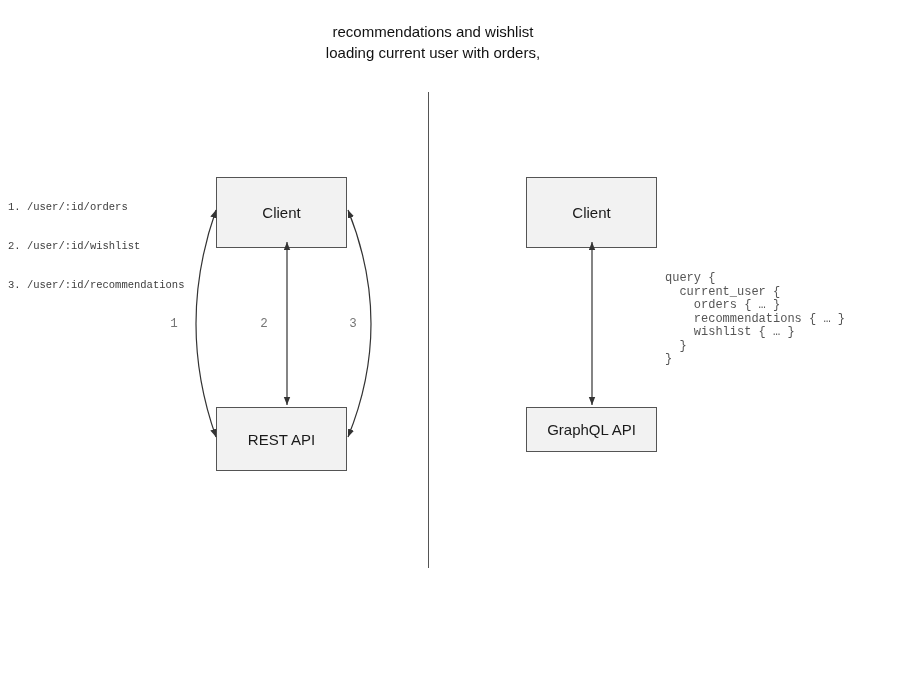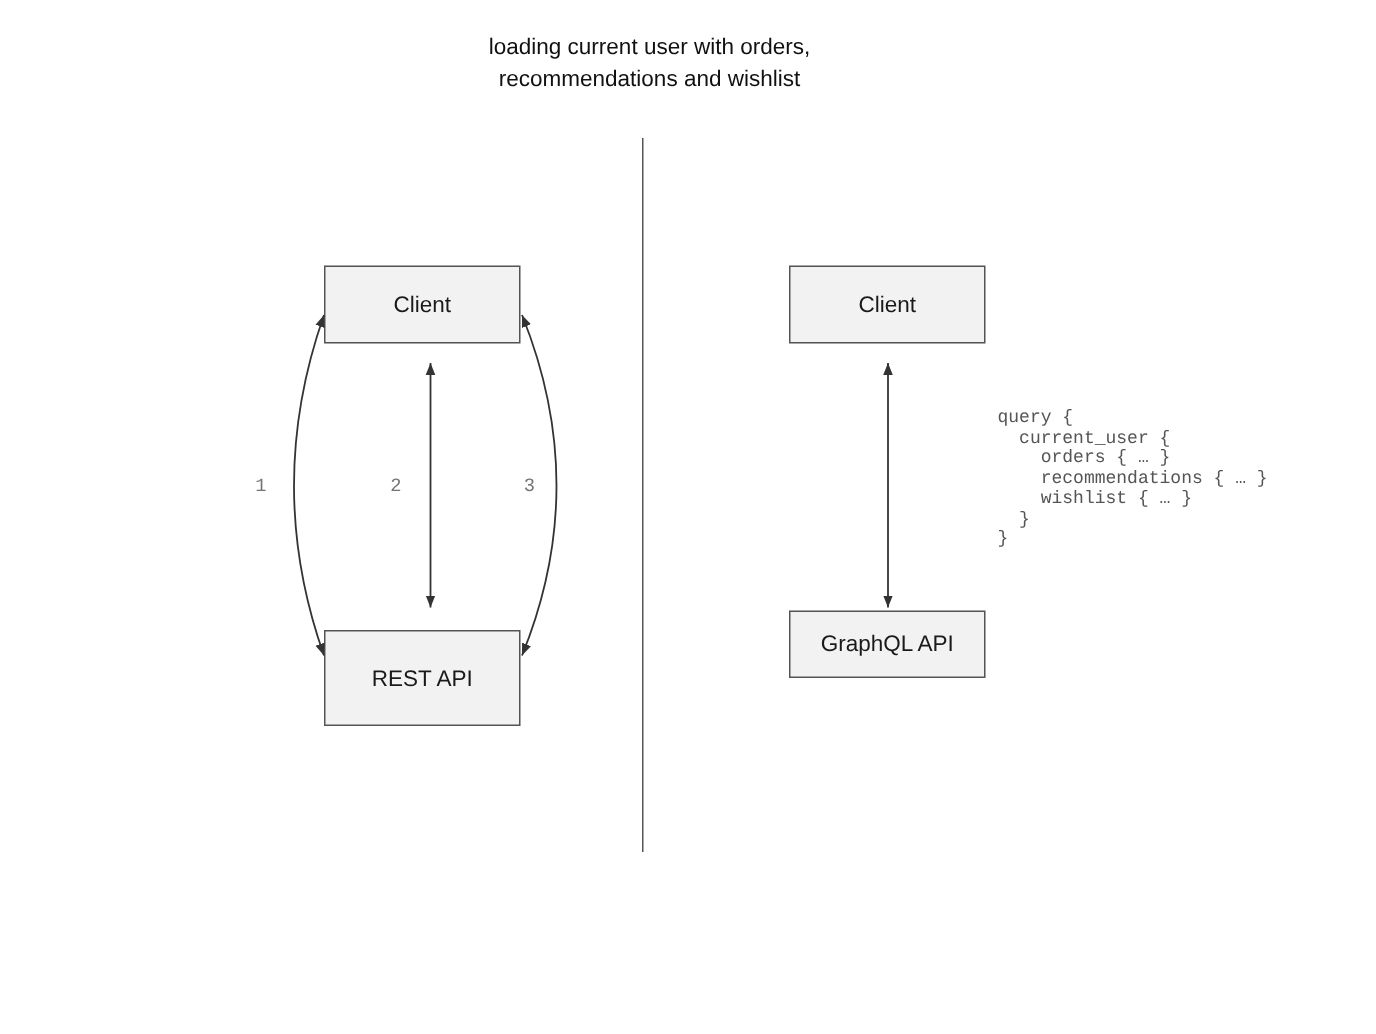--- a/index.html
+++ b/index.html
@@ -26,29 +26,29 @@
     font-size:15px;line-height:21px;
     color:var(--title-text);
   }
   .divider{
     position:absolute;left:428px;top:92px;
     width:1px;height:476px;
     background:var(--divider);
   }
   .box{
     position:absolute;
-    width:131px;height:52px;
+    width:131px;height:71px;
     background:var(--box-fill);
     border:1px solid var(--box-border);
     display:flex;align-items:center;justify-content:center;
     font-size:15px;color:#1a1a1a;
     box-sizing:border-box;
   }
   .box-left-client{left:216px;top:177px;}
-  .box-rest{left:216px;top:407px;height:64px;margin-top:13px;}
+  .box-rest{left:216px;top:407px;height:64px;}
   .box-right-client{left:526px;top:177px;}
   .box-graphql{left:526px;top:407px;height:45px;}
   .endpoints{
     position:absolute;left:8px;top:175px;
     font-family:"Liberation Mono",monospace;
     font-size:10.5px;line-height:13px;
     color:var(--endpoints-text);
     white-space:pre;
   }
   .arrow-num{
@@ -78,26 +78,31 @@
     stroke-width:1.2;
   }
   svg.arrows marker path{fill:var(--arrow);}
 </style>
 </head>
 <body>
 
 <div id="canvas">
 
   <div class="title">
+    <div>recommendations and wishlist</div>
     <div>loading current user with orders,</div>
-    <div>recommendations and wishlist</div>
   </div>
 
   <div class="divider"></div>
 
+  <div class="endpoints">
+    <div>1. /user/:id/orders</div>
+    <div>2. /user/:id/wishlist</div>
+    <div>3. /user/:id/recommendations</div>
+  </div>
 
   <div class="box box-left-client">
     <span>Client</span>
   </div>
   <div class="box box-rest">
     <span>REST API</span>
   </div>
 
   <div class="box box-right-client">
     <span>Client</span>

